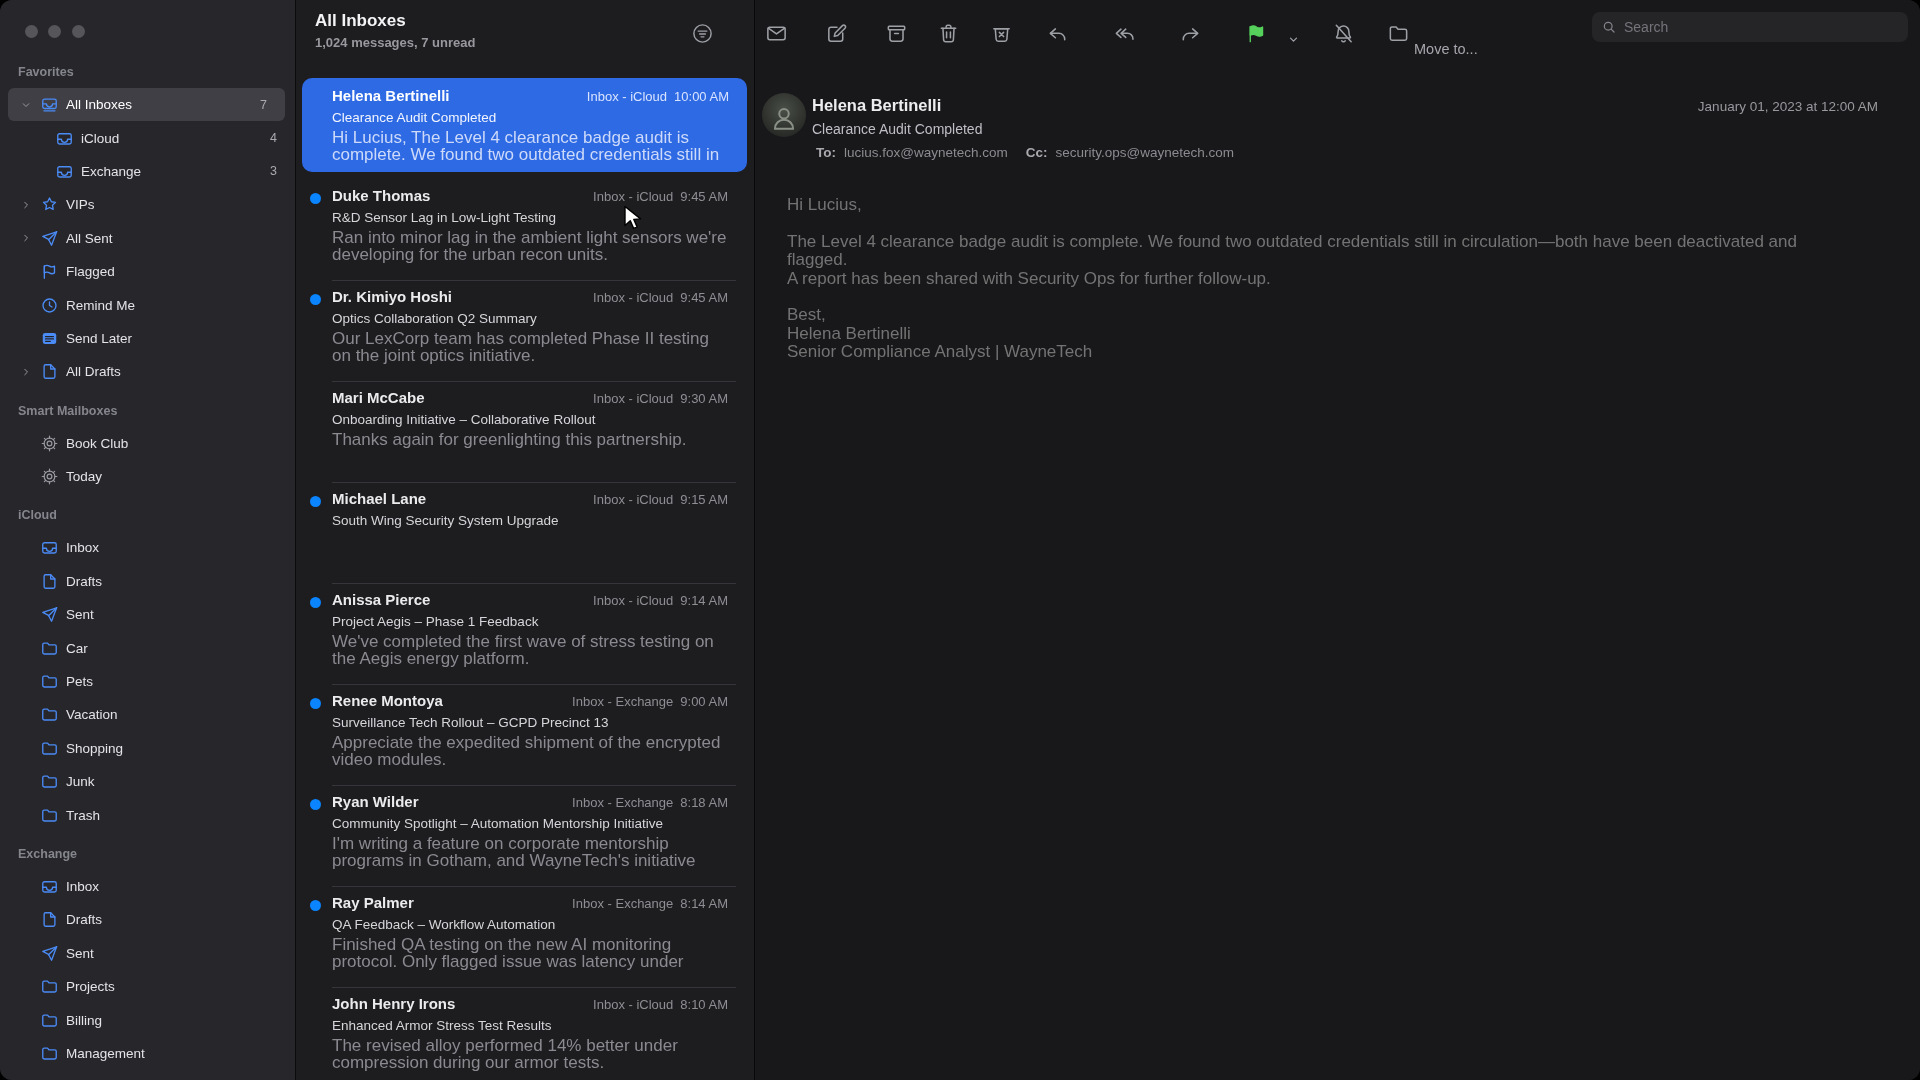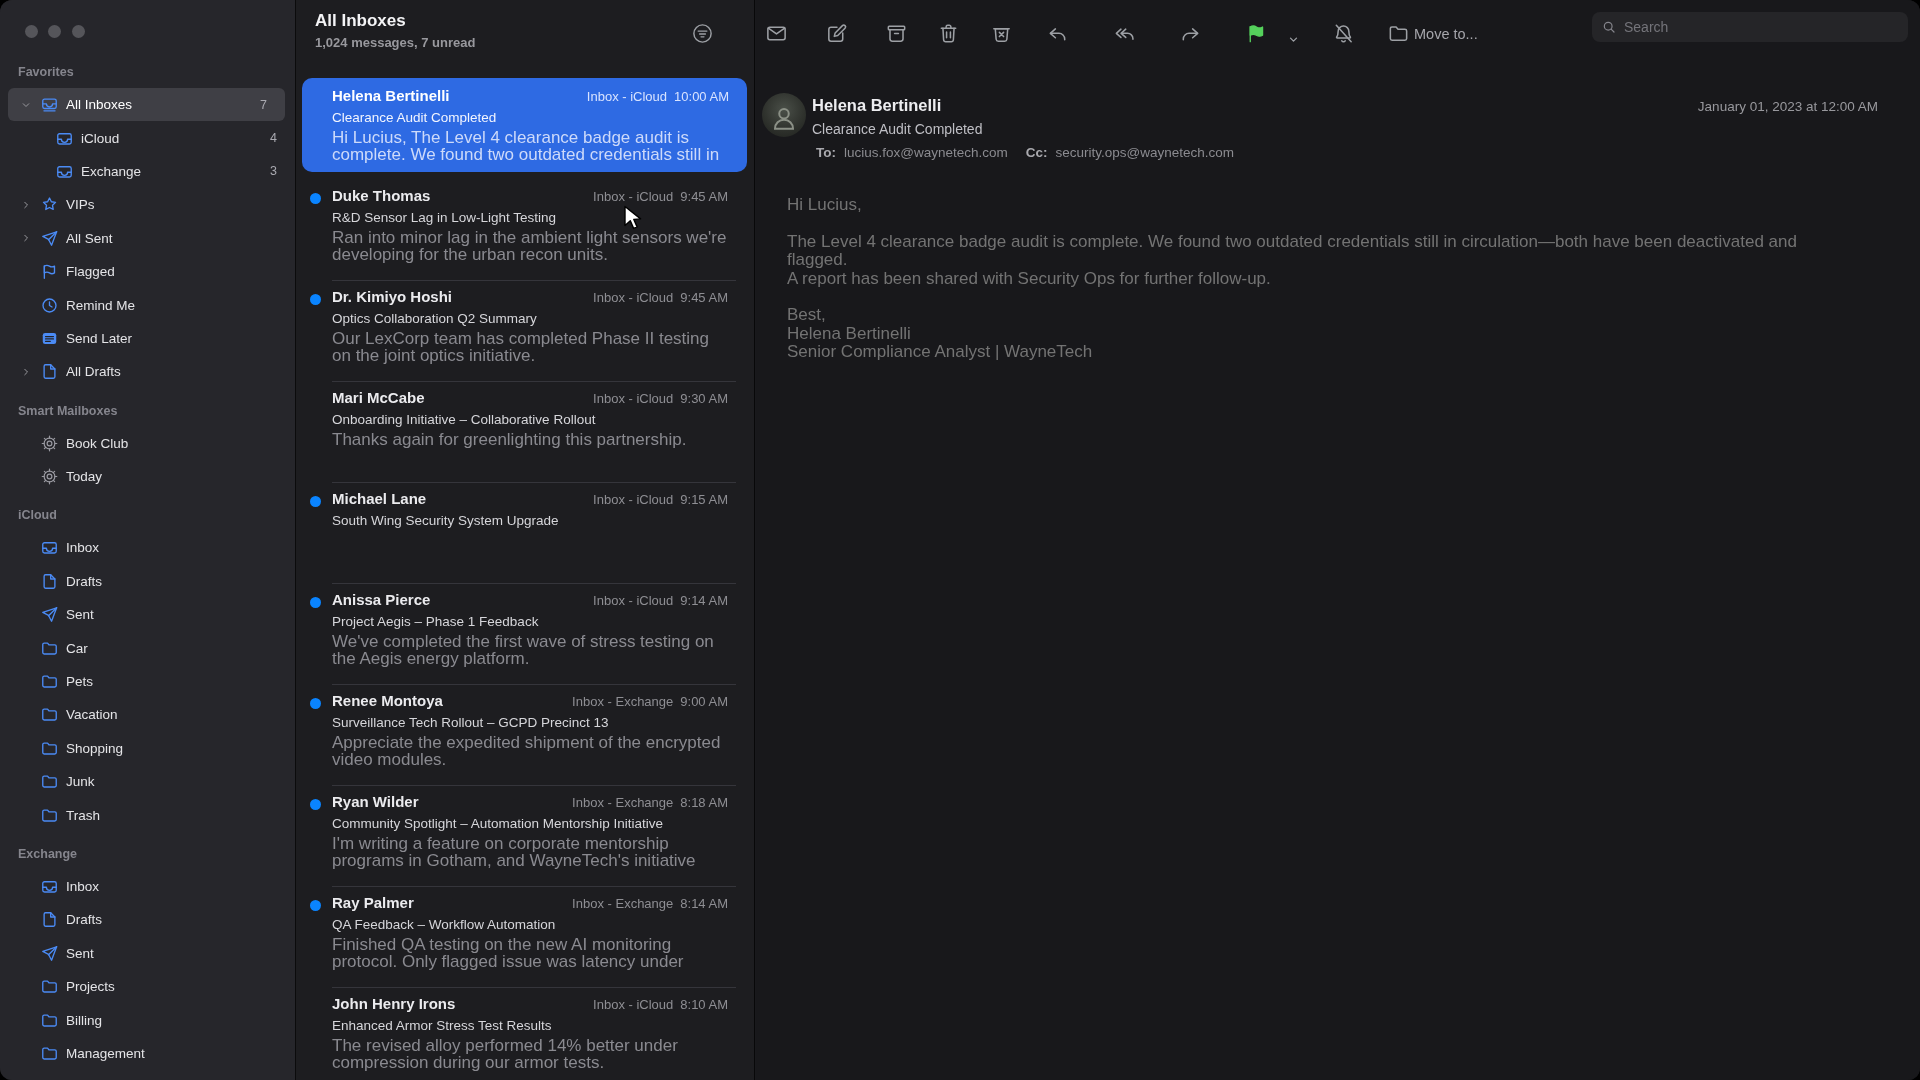--- a/index.html
+++ b/index.html
@@ -36,21 +36,21 @@
 
   
   .list-title{position:absolute;left:315px;top:11px;font-size:17px;font-weight:bold;color:#f4f4f6;}
   .list-sub{position:absolute;left:315px;top:35px;font-size:13px;color:#98989d;font-weight:bold;}
 
   
   .tbtn{position:absolute;top:21px;width:24px;height:24px;color:#9da0a5;display:flex;align-items:center;justify-content:center;}
   .tbtn svg{width:23px;height:23px;}
   .tbtn.small svg{width:13px;height:13px;}
   .flag-green{color:#55d15c;}
-  .moveto-label{position:absolute;top:26px;left:1414px;font-size:14.5px;color:#a6a6ac;text-align:right;}
+  .moveto-label{position:absolute;top:41px;left:1414px;font-size:14.5px;color:#a6a6ac;text-align:right;}
   .searchbox{position:absolute;top:12px;left:1592px;width:316px;height:30px;border-radius:8px;
              background:rgba(255,255,255,.06);box-sizing:border-box;}
   .searchbox svg{position:absolute;left:9px;top:7px;width:16px;height:16px;color:#85858c;}
   .searchbox input{position:absolute;inset:0;background:transparent;border:none;outline:none;
              padding-left:32px;font-size:14px;color:#ddd;font-family:"Liberation Sans",sans-serif;}
   .searchbox input::placeholder{color:#74747a;}
 
   
   .msg-list{position:absolute;left:0;top:78px;right:0;bottom:0;overflow:hidden;}
   .msg{position:relative;height:101px;box-sizing:border-box;padding:7px 26px 0 36px;}

